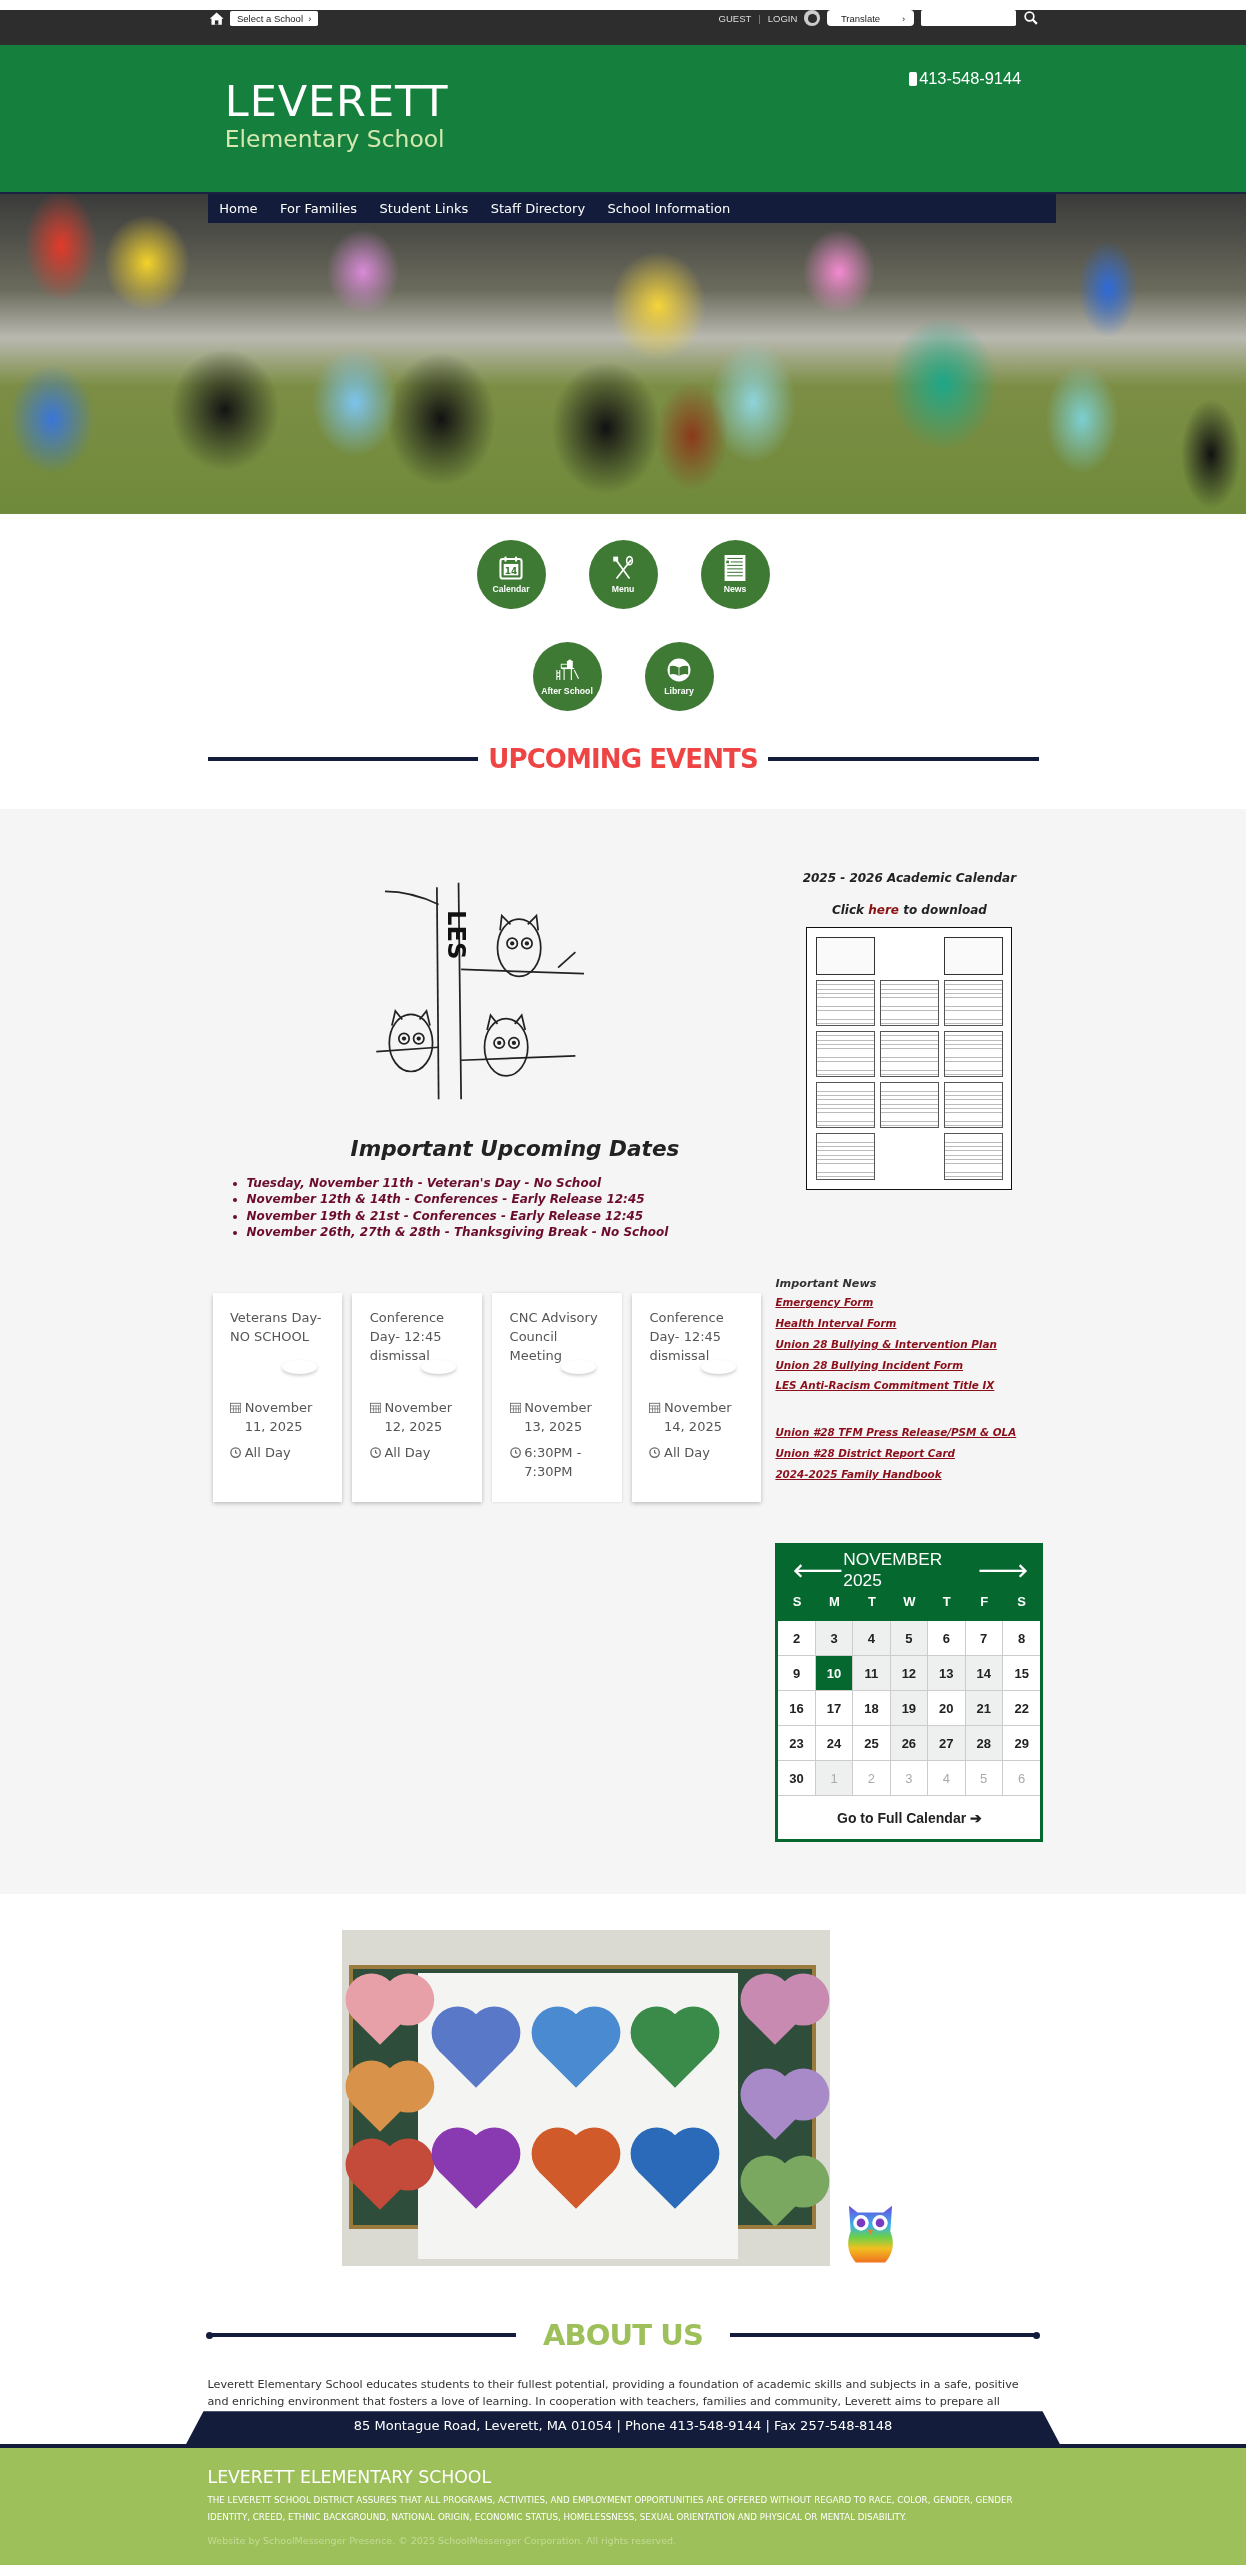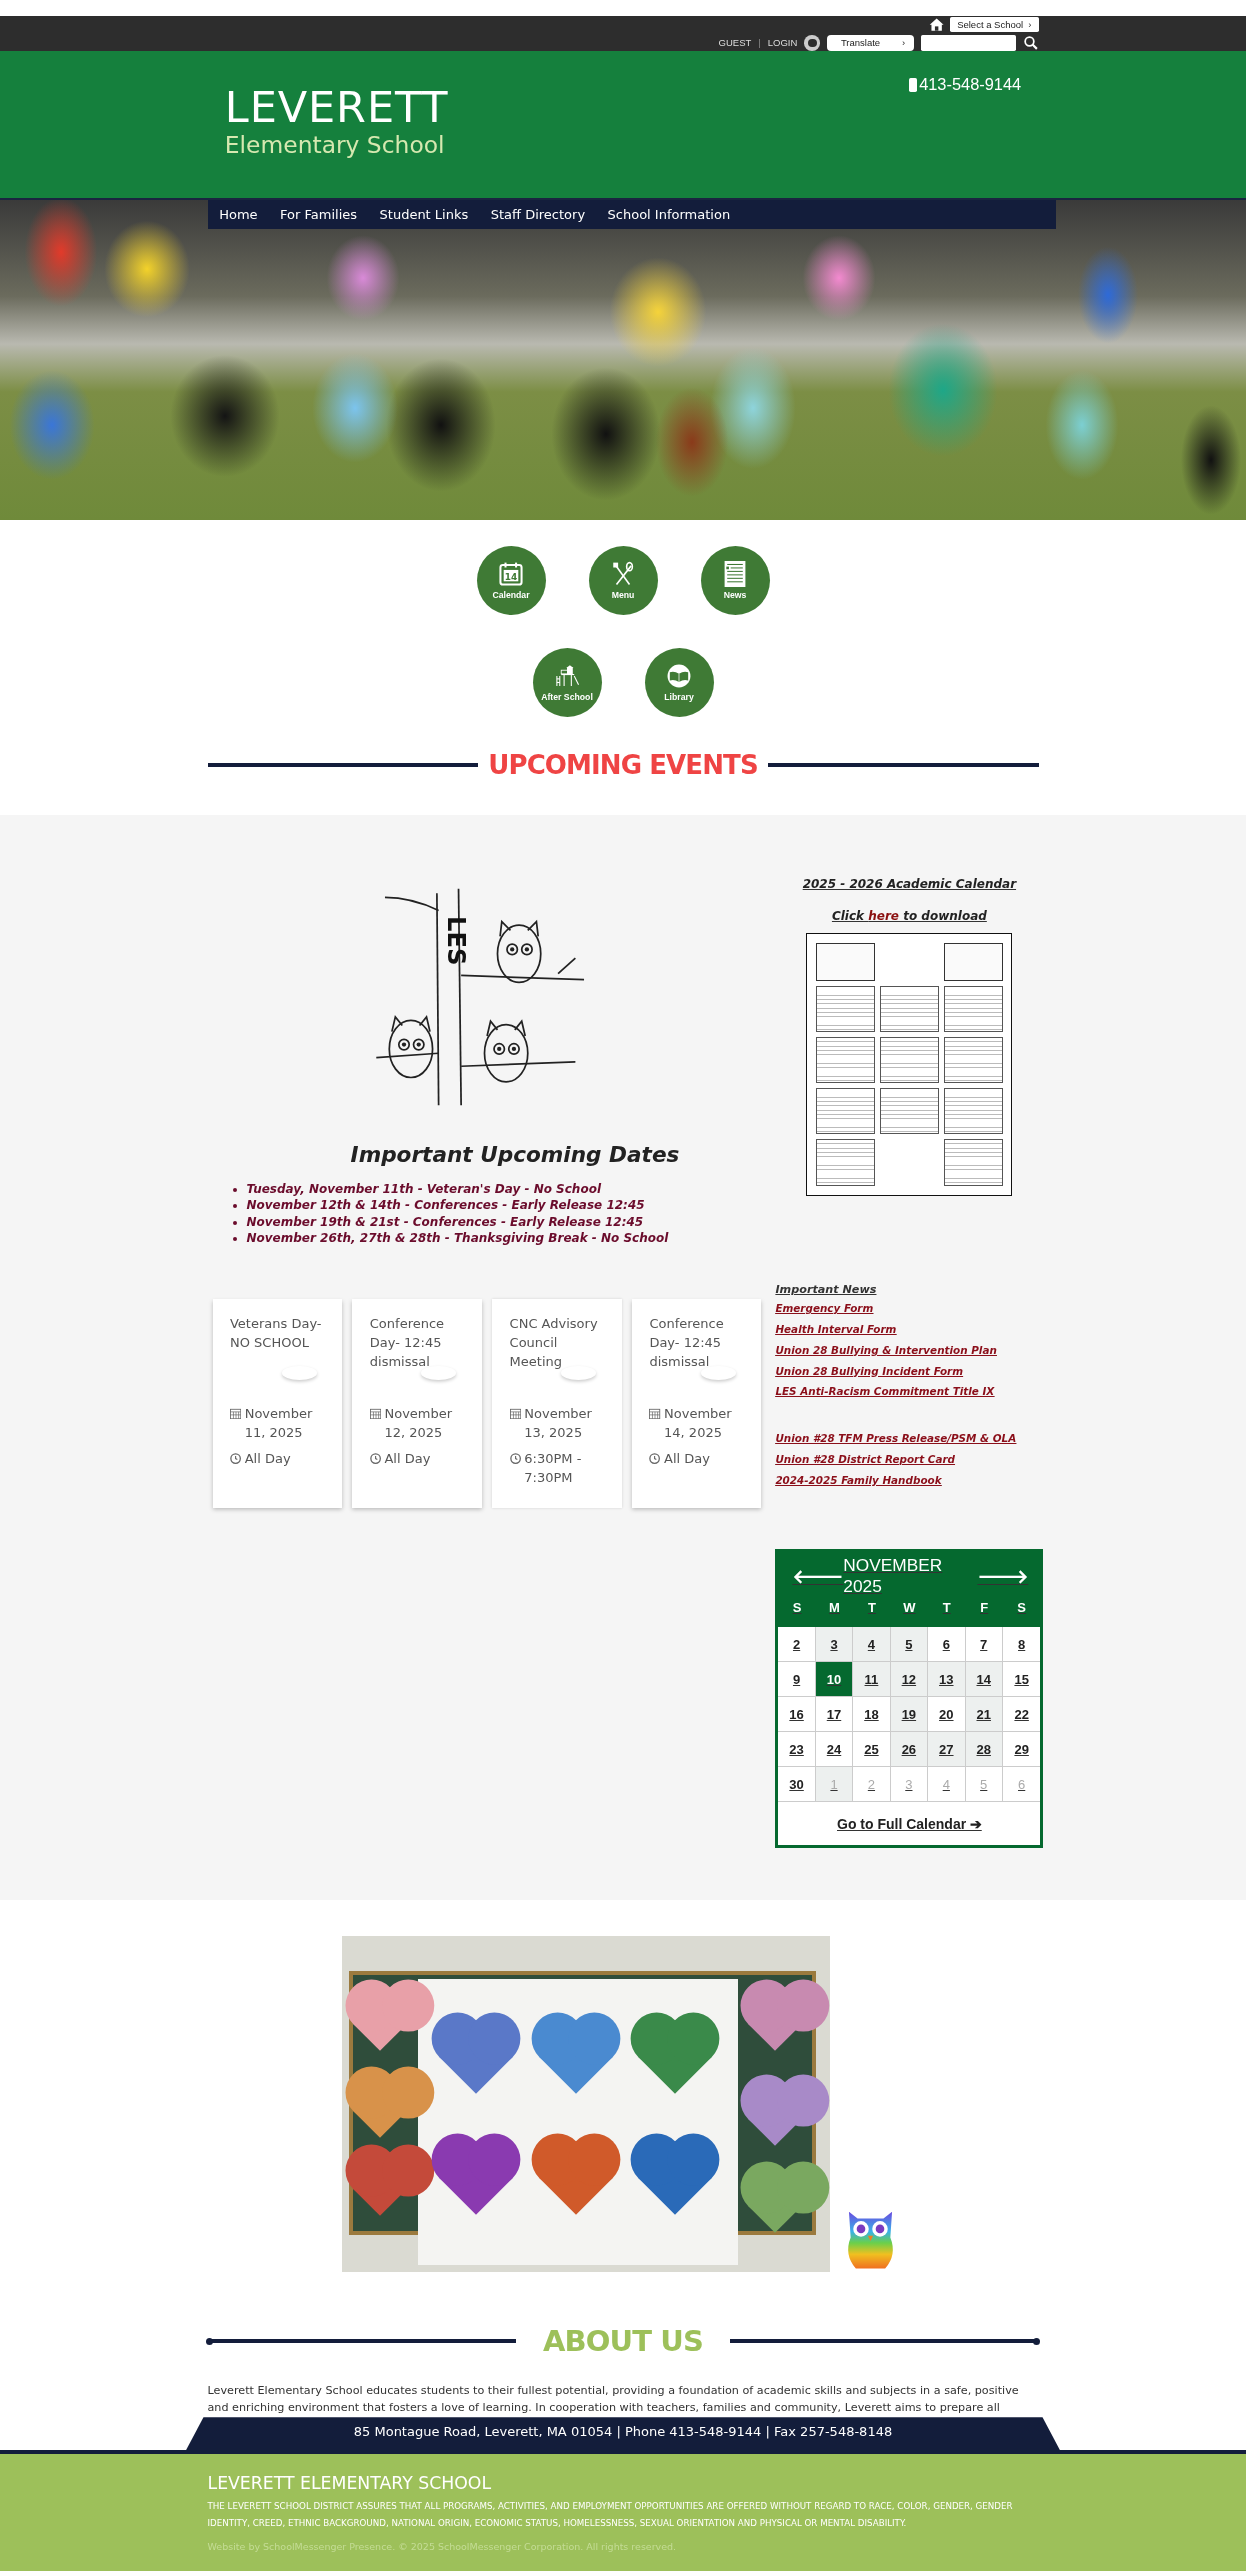--- a/index.html
+++ b/index.html
@@ -1,21 +1,21 @@
 <!DOCTYPE html>
 <html style="font-size:14px"><head>
 <meta charset="utf-8">
 <style>
   * { box-sizing: border-box; margin: 0; padding: 0; }
   body { width: 1246px; font-family: "Liberation Sans", sans-serif; background: #fff; color: #333; }
   a { color: inherit; }
 
   
   .utility-bar { height: 35px; background: #2d2d2d; position: relative; }
-  .utility-inner { width: 831px; margin: 16px auto; height: 35px; display: flex; align-items: flex-end; justify-content: space-between; flex-direction: column; }
+  .utility-inner { width: 831px; margin: 10px auto; height: 35px; display: flex; align-items: flex-start; justify-content: space-between; }
   .util-left { display: flex; align-items: center; gap: 5.2px; }
   .home-icon { width: 17.3px; height: 17.3px; display: inline-block; }
   .school-select { background: #fff; color: #222; font-size: 9.5px; padding: 1.7px 7px; border-radius: 1.7px; height: 15.6px; display: flex; align-items: center; gap: 5.2px; }
   .util-right { display: flex; align-items: center; gap: 7px; font-size: 9.5px; color: #ddd; }
   .util-right .sep { color: #888; }
   .globe-icon { width: 15.6px; height: 15.6px; border-radius: 50%; background: #ccc; display: inline-block; position: relative; }
   .globe-icon::after { content: ""; position: absolute; left: 3.5px; top: 3.5px; width: 8.7px; height: 8.7px; border-radius: 50%; background: #2d2d2d; }
   .translate-btn { background: #fff; color: #222; font-size: 9.5px; width: 87px; height: 16.4px; border-radius: 4px; display: flex; align-items: center; justify-content: space-between; padding: 0 8.7px 0 14px; }
   .search-input { width: 95px; height: 15.6px; border: none; background: #fff; border-radius: 1.7px; }
   .search-icon { width: 15.6px; height: 15.6px; display: inline-block; }
@@ -59,21 +59,21 @@
   .ql-icon { width: 26px; height: 26px; display: flex; align-items: center; justify-content: center; }
 
   .section-title-wrap { width: 831px; margin: 0 auto; display: flex; align-items: center; gap: 10.4px; padding: 0 0 35px; }
   .title-line { flex: 1; height: 3.5px; background: #131d3b; }
   .section-title { color: #ef4444; font-size: 26px; font-weight: bold; font-family: "DejaVu Sans", sans-serif; letter-spacing: -0.9px; }
 
   
   .events-section { background: #f5f5f5; padding: 52px 0 52px; }
   .events-inner { width: 831px; margin: 0 auto; display: flex; gap: 8.7px; }
   .events-left { width: 554px; }
-  .events-right { width: 277px; padding-left: 5.2px; text-decoration: underline; }
+  .events-right { width: 277px; padding-left: 5.2px; }
   .owl-art { display: block; margin: 13px auto 0; width: 251px; height: 234px; }
   .dates-title { font-family: "DejaVu Sans", sans-serif; font-style: italic; font-weight: bold; font-size: 21.6px; color: #222; text-align: center; margin: 28px 0 14px 61px; }
   .dates-list { list-style: disc; padding-left: 39px; color: #6b0c2c; font-family: "DejaVu Sans", sans-serif; font-style: italic; font-weight: bold; font-size: 12px; line-height: 16.4px; }
   .dates-list li::marker { color: #6b0c2c; }
 
   .cards { display: flex; gap: 10.4px; margin-top: 52px; padding-left: 5.2px; }
   .card { width: 146px; background: #fff; box-shadow: 0 1.7px 4.3px rgba(0,0,0,0.25); padding: 15.6px 17.3px 14px; font-family: "DejaVu Sans", sans-serif; color: #555; position: relative; min-height: 190px; }
   .card.tall { min-height: 209px; box-shadow: 0 0 2.6px rgba(0,0,0,0.15); }
   .card-title { font-size: 13px; line-height: 19px; color: #555; min-height: 78px; }
   .card-blob { position: absolute; left: 69px; top: 67px; width: 35px; height: 14px; border-radius: 50%; background: #fff; box-shadow: 0 1.7px 3.5px rgba(0,0,0,0.2); }

